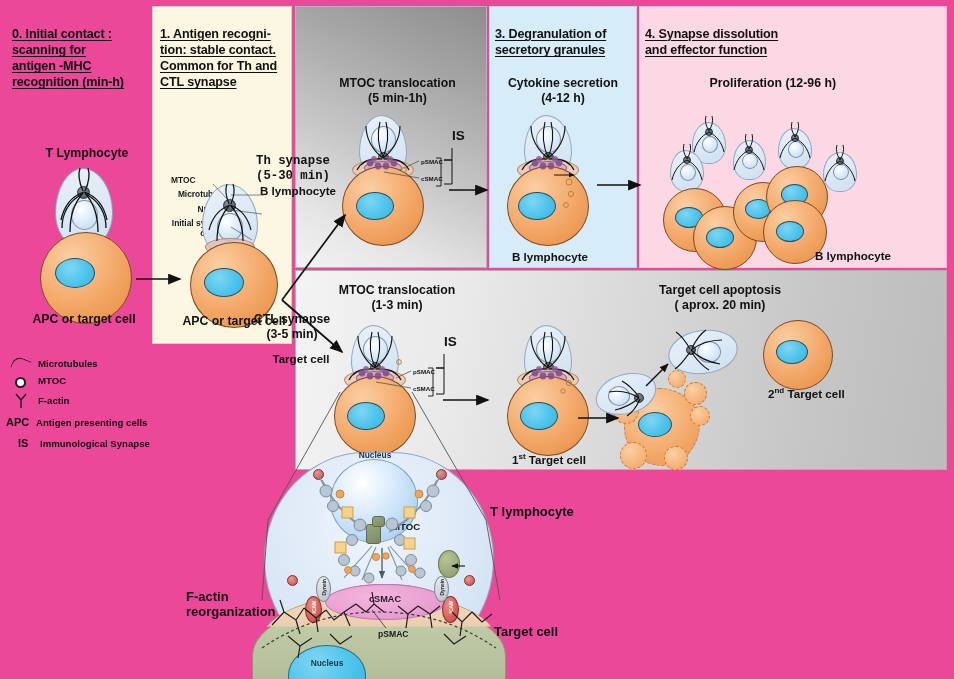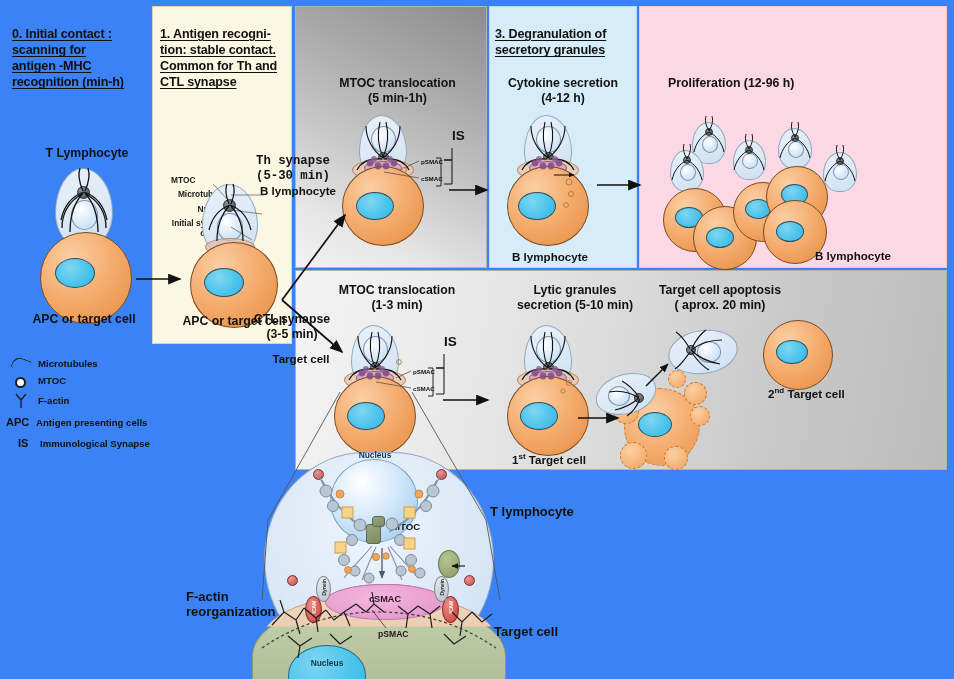--- a/index.html
+++ b/index.html
@@ -6,21 +6,21 @@
   * { box-sizing: border-box; }
   html, body {
     margin: 0; padding: 0;
     background: #ffffff;
     font-family: "Liberation Sans", sans-serif;
   }
   #canvas {
     position: relative;
     width: 954px;
     height: 679px;
-    background: #3b82f6;
+    background: #ec4899;
     overflow: hidden;
   }
   .abs { position: absolute; }
 
   
   .panel { position: absolute; }
   #panel1 {
     left: 152px; top: 6px; width: 140px; height: 338px;
     background: #fbf7e2;
     border: 1px solid #d8d3bb;
@@ -127,31 +127,33 @@
 Common for Th and
 CTL synapse</span>
   </div>
 
 
   <div class="abs hdr" style="left:495px; top:10px; width:146px;">
     <span class="ul">3. Degranulation of
  secretory granules</span>
   </div>
 
+  <div class="abs hdr" style="left:645px; top:10px; width:230px;">
+    <span class="ul">4. Synapse dissolution 
+ and effector function</span>
+  </div>
 
   <div class="abs lbl" style="left:310px; top:76px; width:175px;">MTOC translocation
 (5 min-1h)</div>
   <div class="abs lbl" style="left:492px; top:76px; width:142px;">Cytokine secretion
 (4-12 h)</div>
-  <div class="abs lbl" style="left:668px; top:76px; width:190px; text-align:left;">Proliferation  (12-96 h)</div>
+  <div class="abs lbl" style="left:646px; top:76px; width:190px; text-align:right;">Proliferation  (12-96 h)</div>
 
   <div class="abs lbl" style="left:312px; top:283px; width:170px;">MTOC translocation
 (1-3 min)</div>
-  <div class="abs lbl" style="left:485px; top:283px; width:180px;">Lytic granules
-secretion  (5-10 min)</div>
   <div class="abs lbl" style="left:630px; top:283px; width:180px;">Target cell apoptosis
 ( aprox. 20 min)</div>
 
   <div class="abs lbl" style="left:22px; top:146px; width:130px;">T Lymphocyte</div>
 
   <div class="tcell-body" style="left:55px; top:168px; width:58px; height:78px;
               border-radius:48% 52% 40% 40% / 58% 58% 42% 42%;"></div>
   <div class="tcell-nuc" style="left:71px; top:200px; width:27px; height:30px;"></div>
   <div class="mtoc-dot" style="left:77px; top:186px; width:13px; height:13px;"></div>
 

